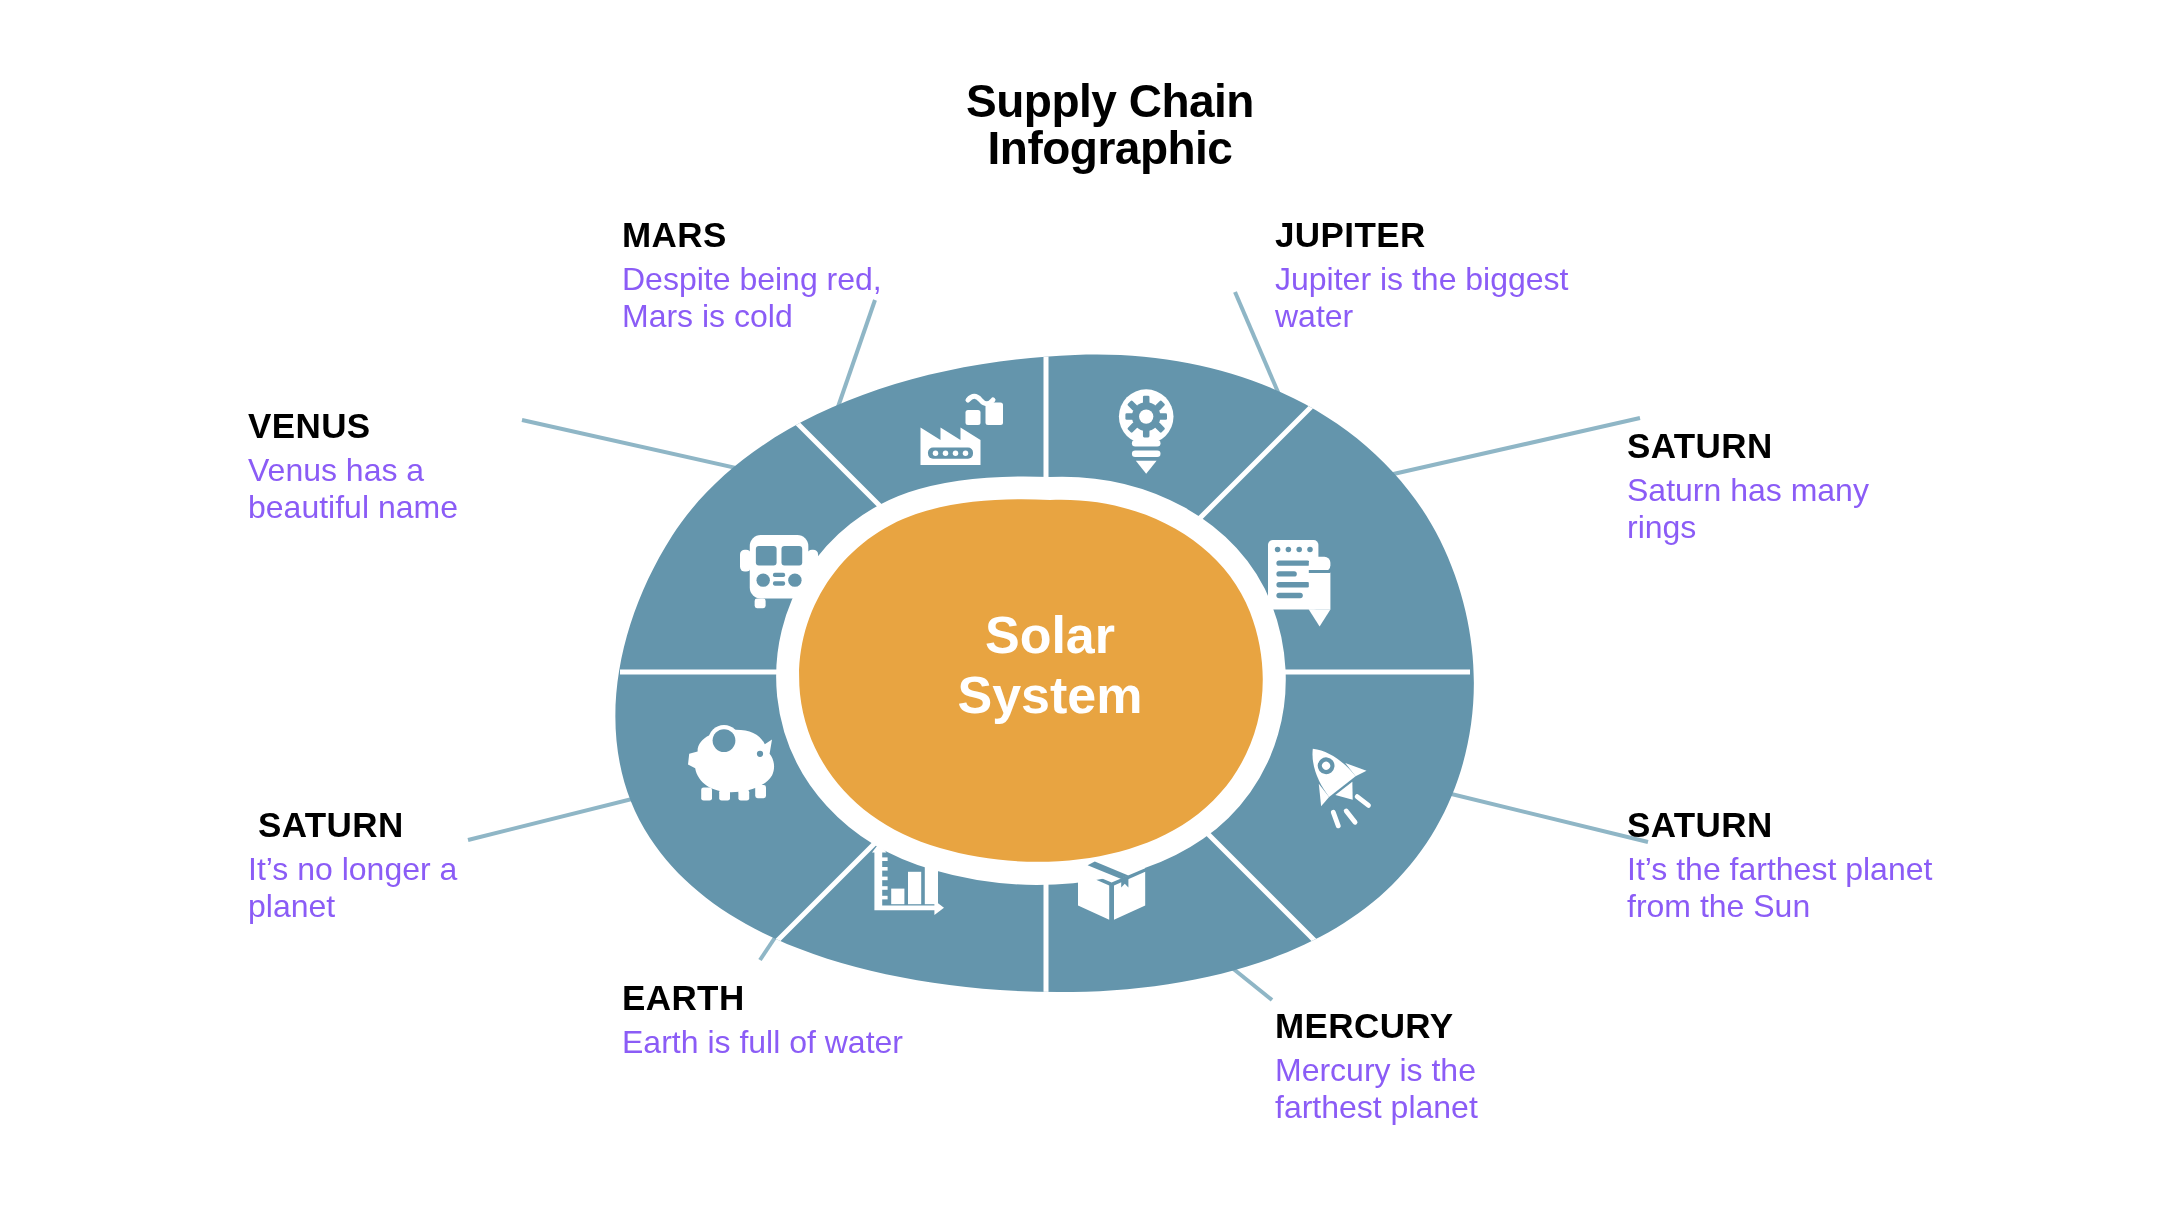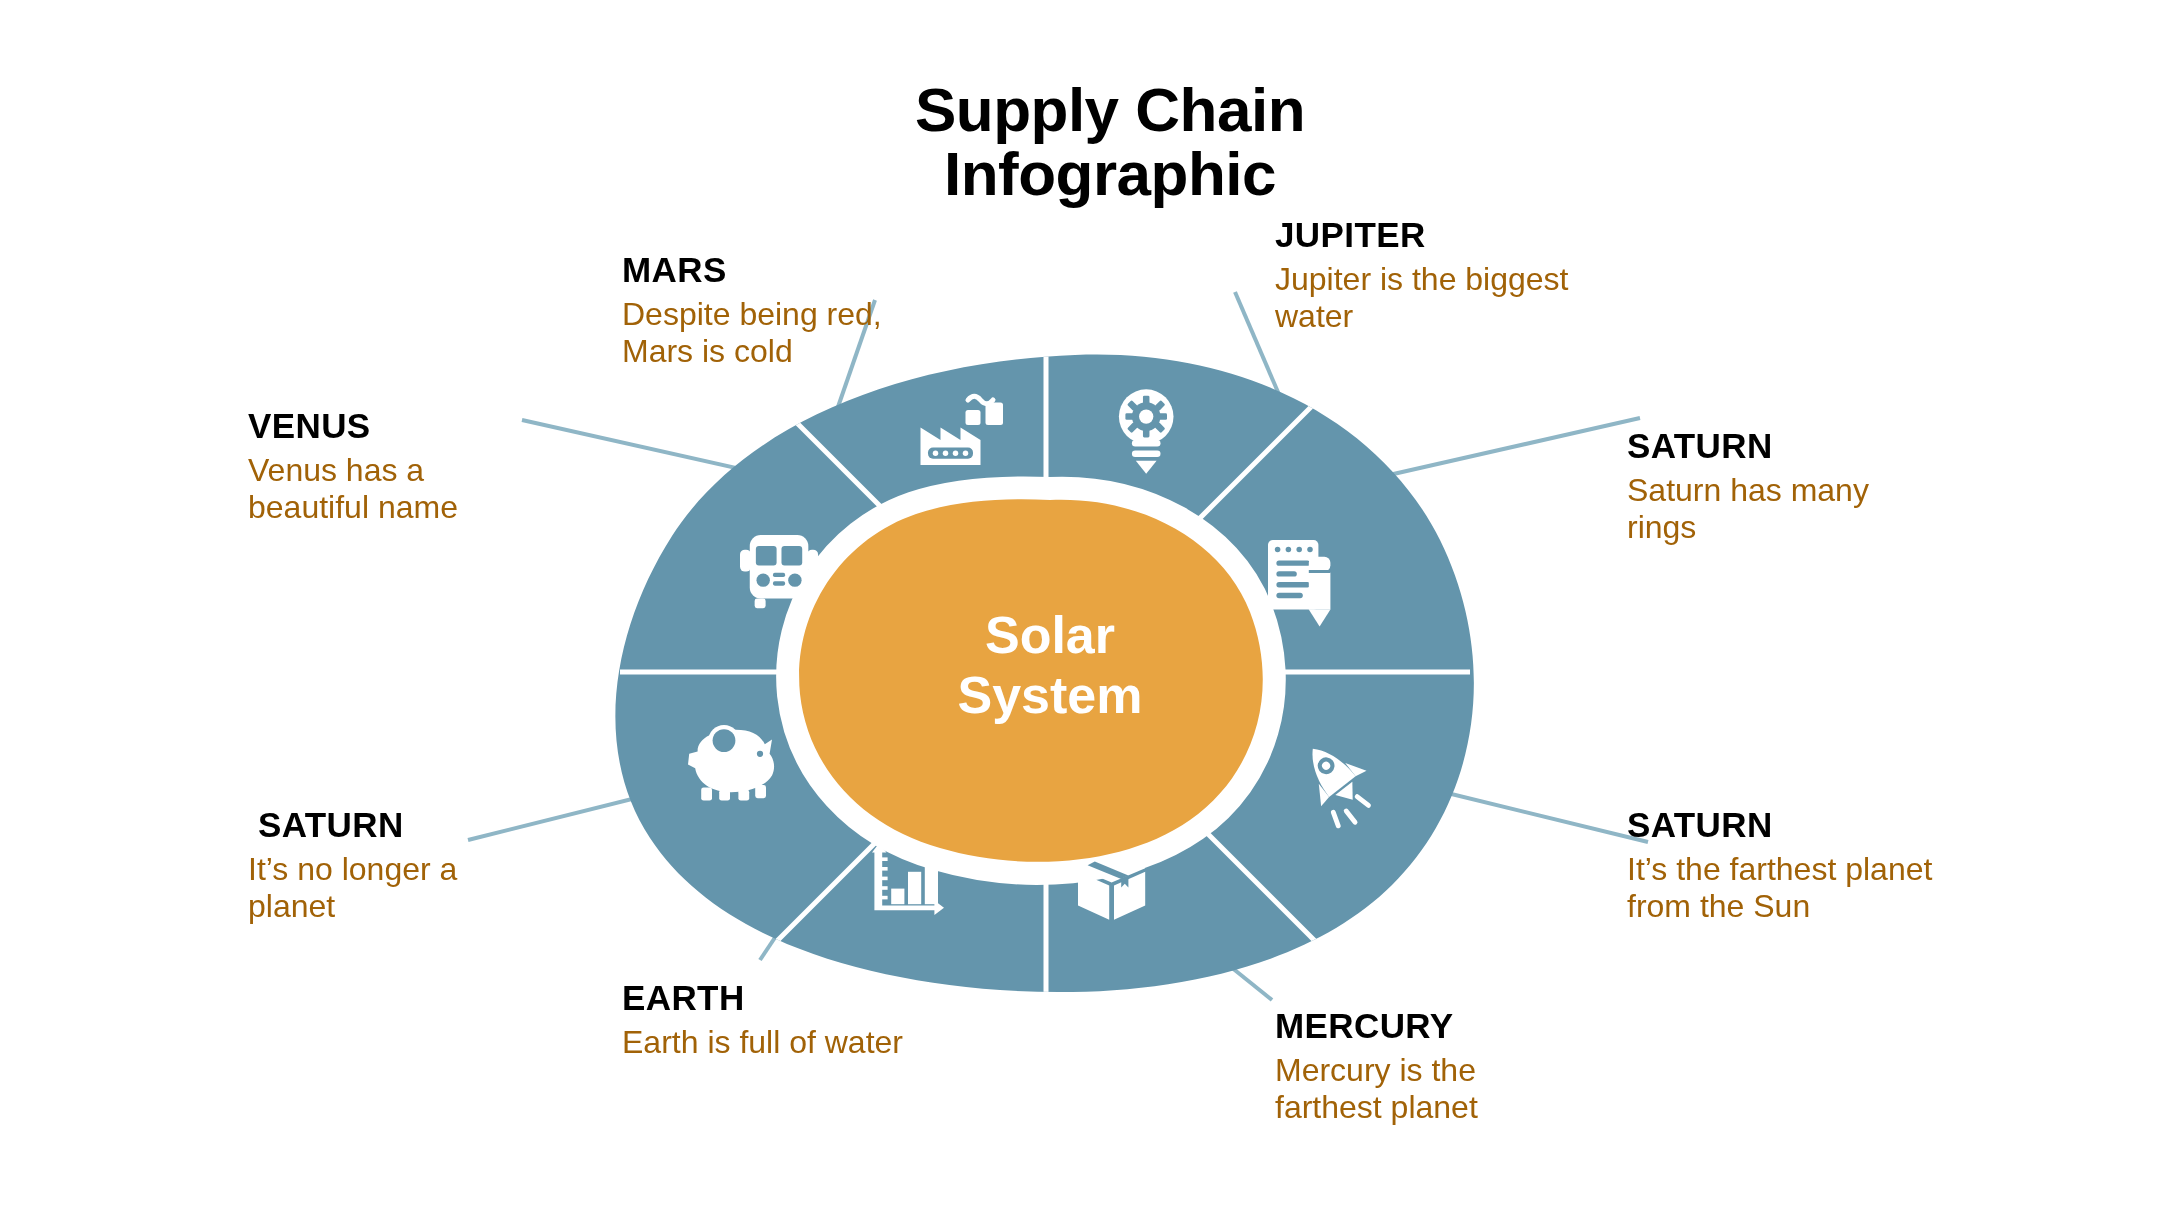--- a/index.html
+++ b/index.html
@@ -11,45 +11,45 @@
     overflow:hidden;
   }
   #stage{position:absolute;inset:0;}
   svg.diagram{position:absolute;left:0;top:0;width:2160px;height:1215px;}
 
   .title{
     position:absolute;
     left:780px; top:78px;
     width:660px;
     text-align:center;
-    font-size:62px;
+    font-size:46px;
     font-weight:bold;
     line-height:1.03;
     color:#000;
     letter-spacing:-0.5px;
   }
 
   .callout{position:absolute;}
   .callout .ttl{
     font-size:35px;
     font-weight:bold;
     color:#000;
     letter-spacing:0.4px;
     margin:0 0 6px 0;
     white-space:nowrap;
   }
   .callout .desc{
     font-size:32px;
-    color:#a16207;
+    color:#8b5cf6;
     line-height:1.17;
     font-weight:normal;
   }
 
   
-  #c-mars     {left:622px; top:215px; width:300px;margin-top:35px;}
+  #c-mars     {left:622px; top:215px; width:300px;}
   #c-jupiter  {left:1275px;top:215px; width:300px;}
   #c-venus    {left:248px; top:406px; width:300px;}
   #c-saturn   {left:1627px;top:426px; width:320px;}
   #c-pluto    {left:248px; top:805px; width:300px;}
   #c-neptune  {left:1627px;top:805px; width:360px;}
   #c-earth    {left:622px; top:978px; width:300px;}
   #c-mercury  {left:1275px;top:978px; width:300px;margin-top:28px;}
   #c-pluto .ttl{margin-left:10px;}
 
   .center-label{

